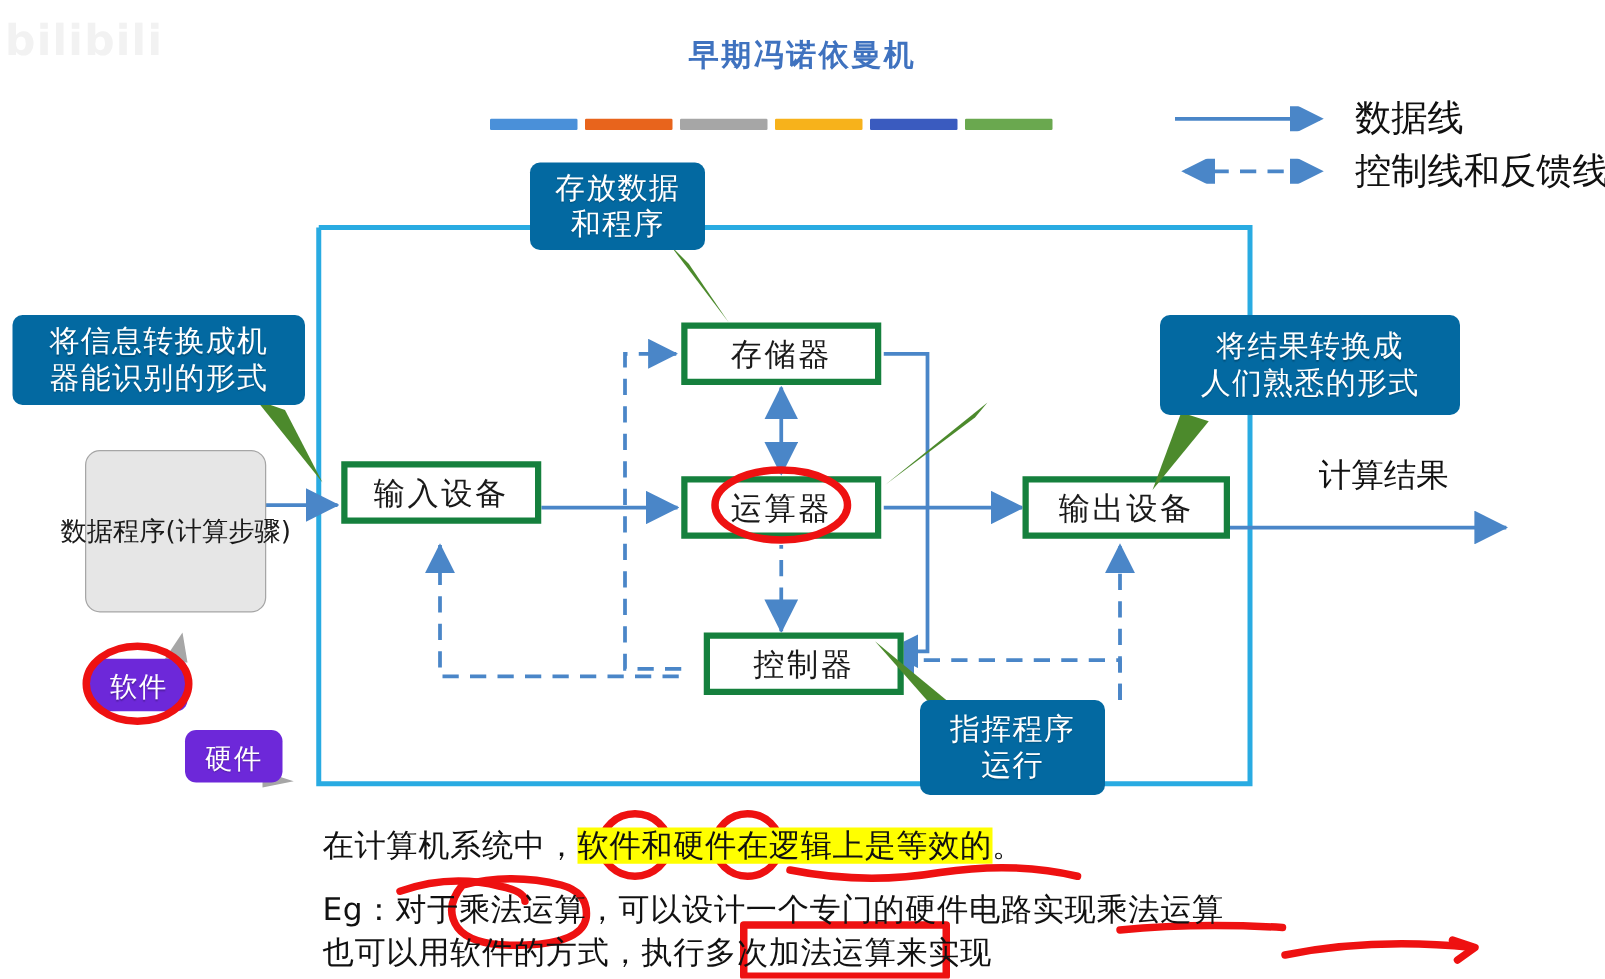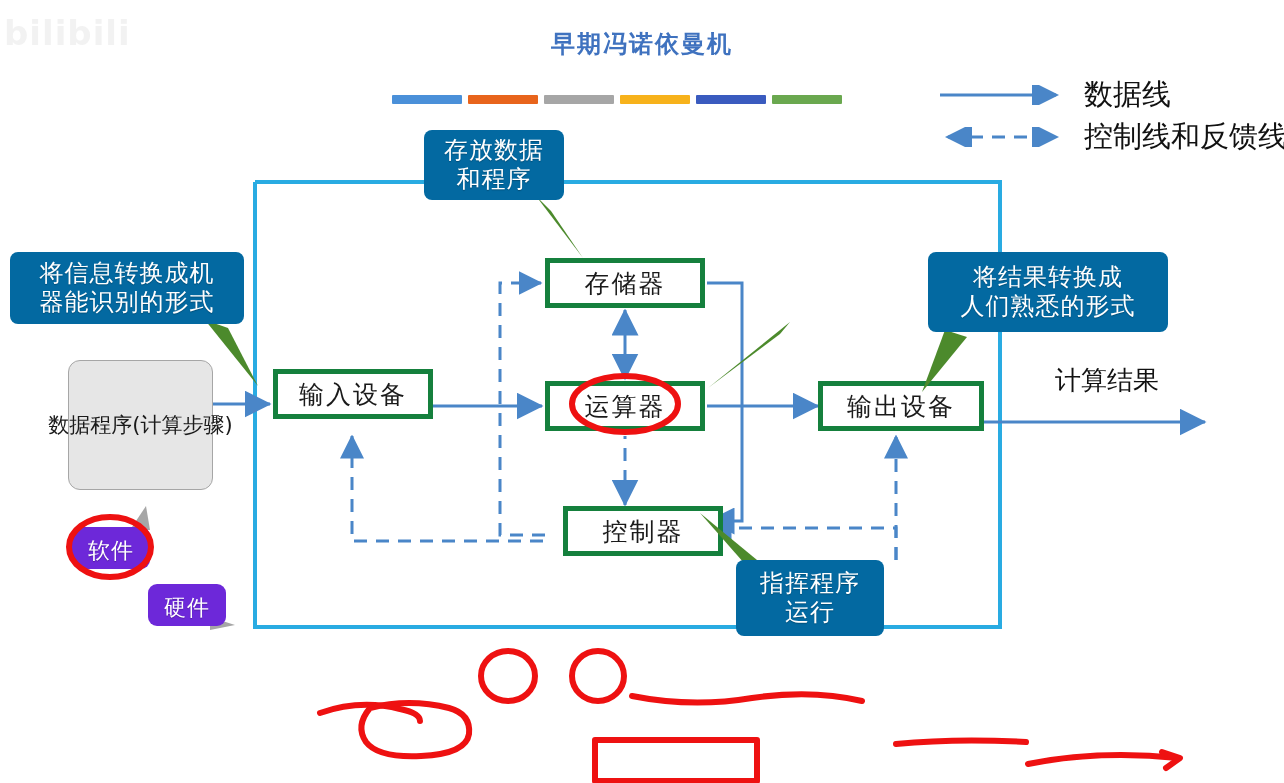--- a/index.html
+++ b/index.html
@@ -267,14 +267,19 @@
 
       <path d="M896,744 q60,-6 130,-2"></path>
 
       <path d="M595,740 L757,740 L757,781 L595,781 L595,740"></path>
 
       <path d="M1028,764 q70,-14 150,-6"></path>
       <path d="M1162,752 l18,6 l-14,10"></path>
     </g>
   </svg>
 
+  <div class="para">
+    <div class="ln"><span>在计算机系统中，</span><span class="hl">软件和硬件在逻辑上是等效的</span><span>。</span></div>
+    <div class="ln" style="margin-top:16px;">Eg：对于乘法运算，可以设计一个专门的硬件电路实现乘法运算</div>
+    <div class="ln">也可以用软件的方式，执行多次加法运算来实现</div>
+  </div>
 
 </div>
 
 </body></html>

